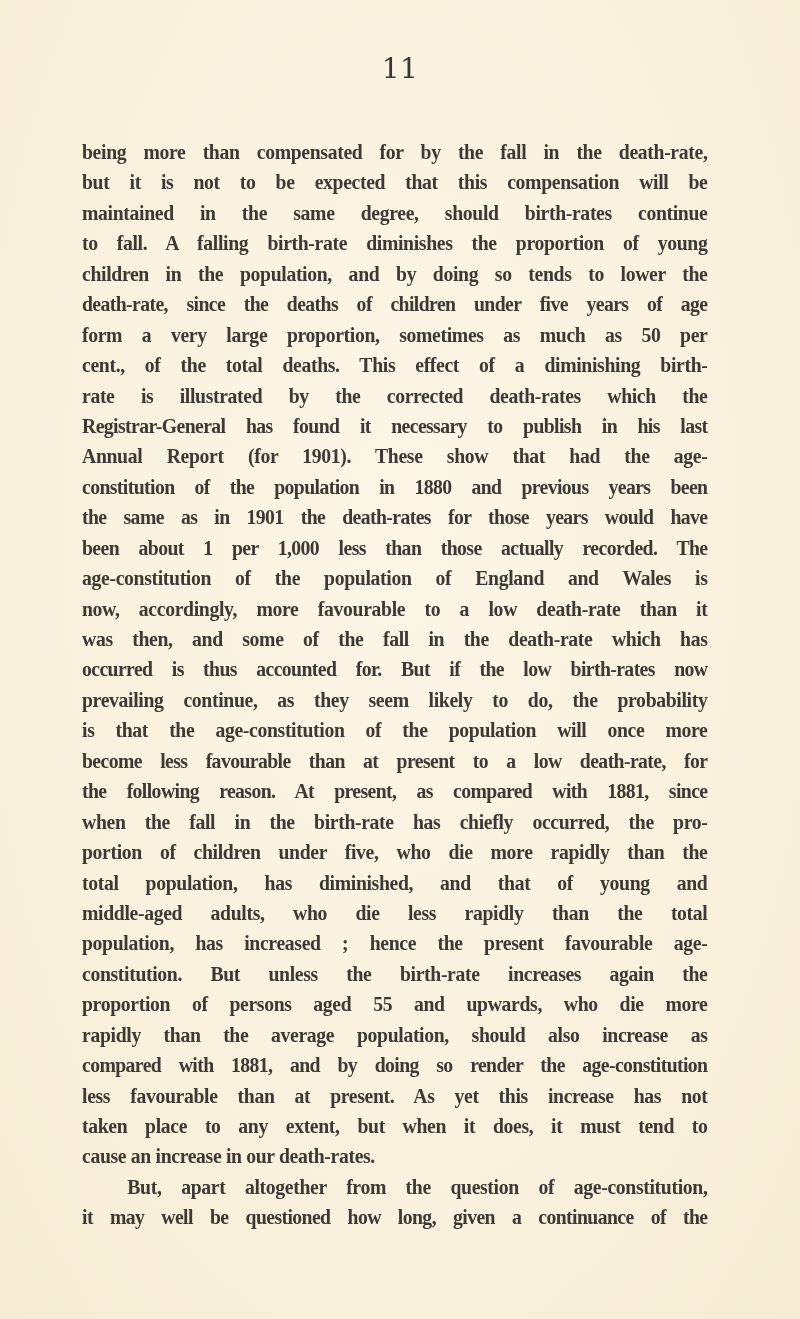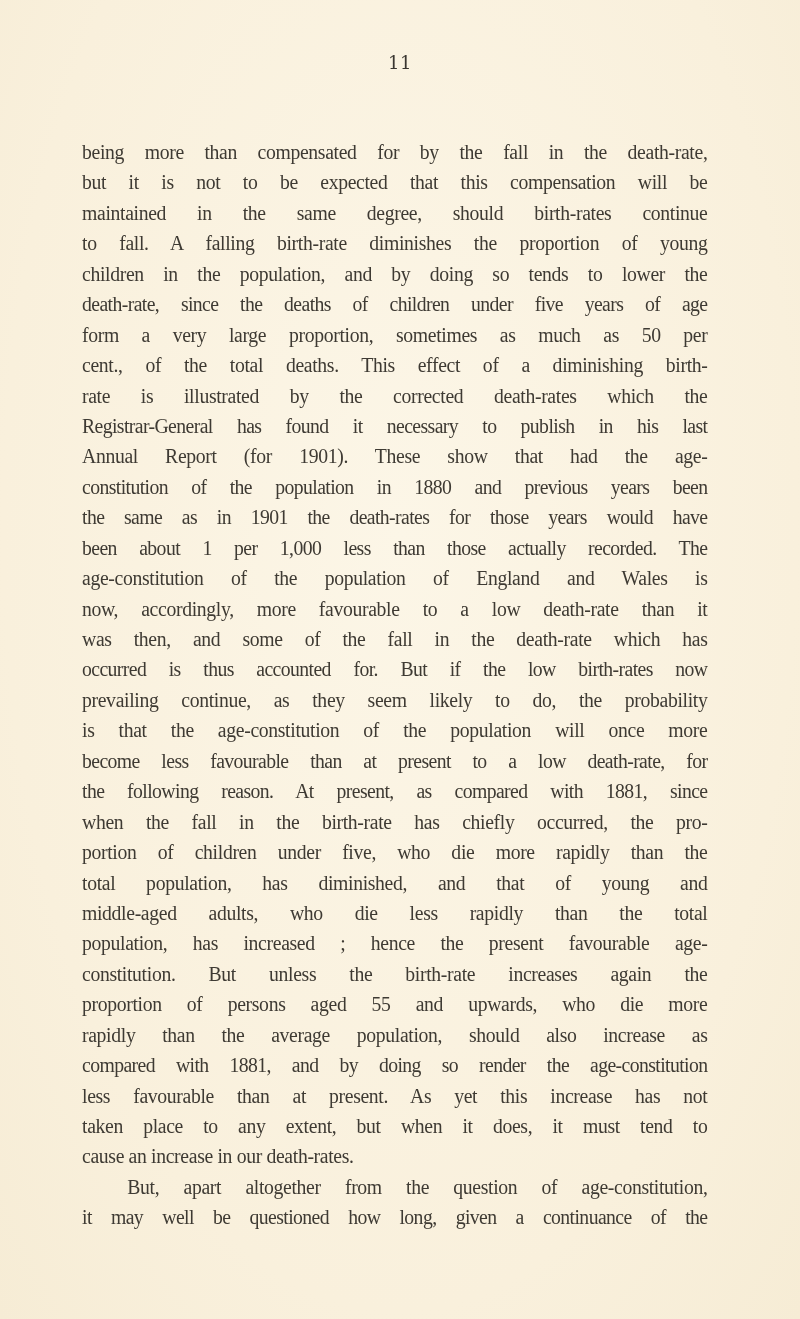--- a/index.html
+++ b/index.html
@@ -6,25 +6,25 @@
   body {
     width: 800px; height: 1319px; overflow: hidden;
     background: #fbf4e3;
     background-image: radial-gradient(ellipse at 50% 40%, #fcf6e7 0%, #f9f0dc 70%, #f6ecd5 100%);
     color: #3e3a33;
     font-family: "DejaVu Serif", "Liberation Serif", serif;
     position: relative;
   }
   .page-number {
     position: absolute; left: 0; width: 800px; top: 52px;
-    text-align: center; font-size: 18px; letter-spacing: 0.5px;
+    text-align: center; font-size: 28px; letter-spacing: 0.5px;
     color: #3a3630;
   }
   .body-text {
-    position: absolute; left: 82px; top: 137px; width: 635px;
+    position: absolute; left: 82px; top: 137px; width: 635px; font-weight: bold;
   }
   .line {
     height: 30.45px; line-height: 30.45px;
     font-size: 20px;
     text-align: justify; text-align-last: justify;
     white-space: nowrap; overflow: visible;
     letter-spacing: -0.35px;
     font-family: "Liberation Serif", "DejaVu Serif", serif;
     transform: scaleX(0.985); transform-origin: left center;
   }

